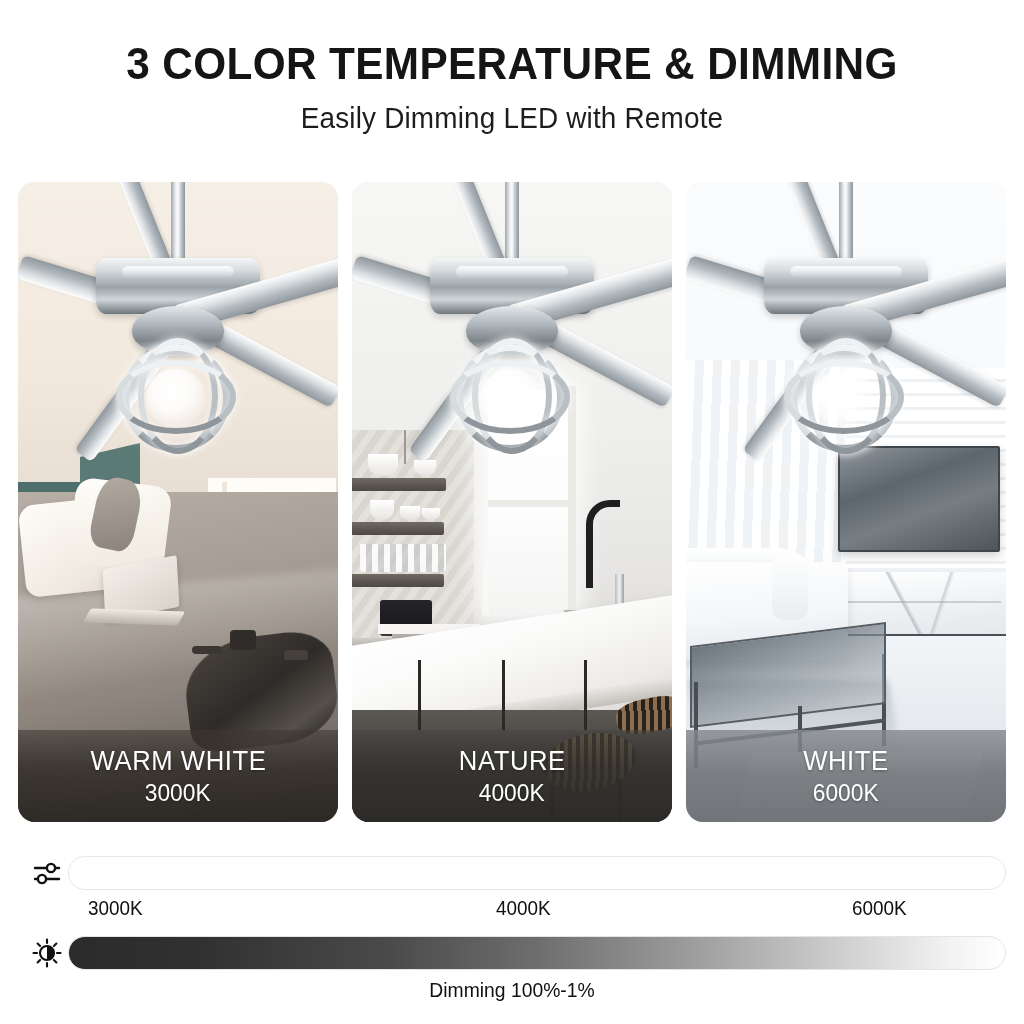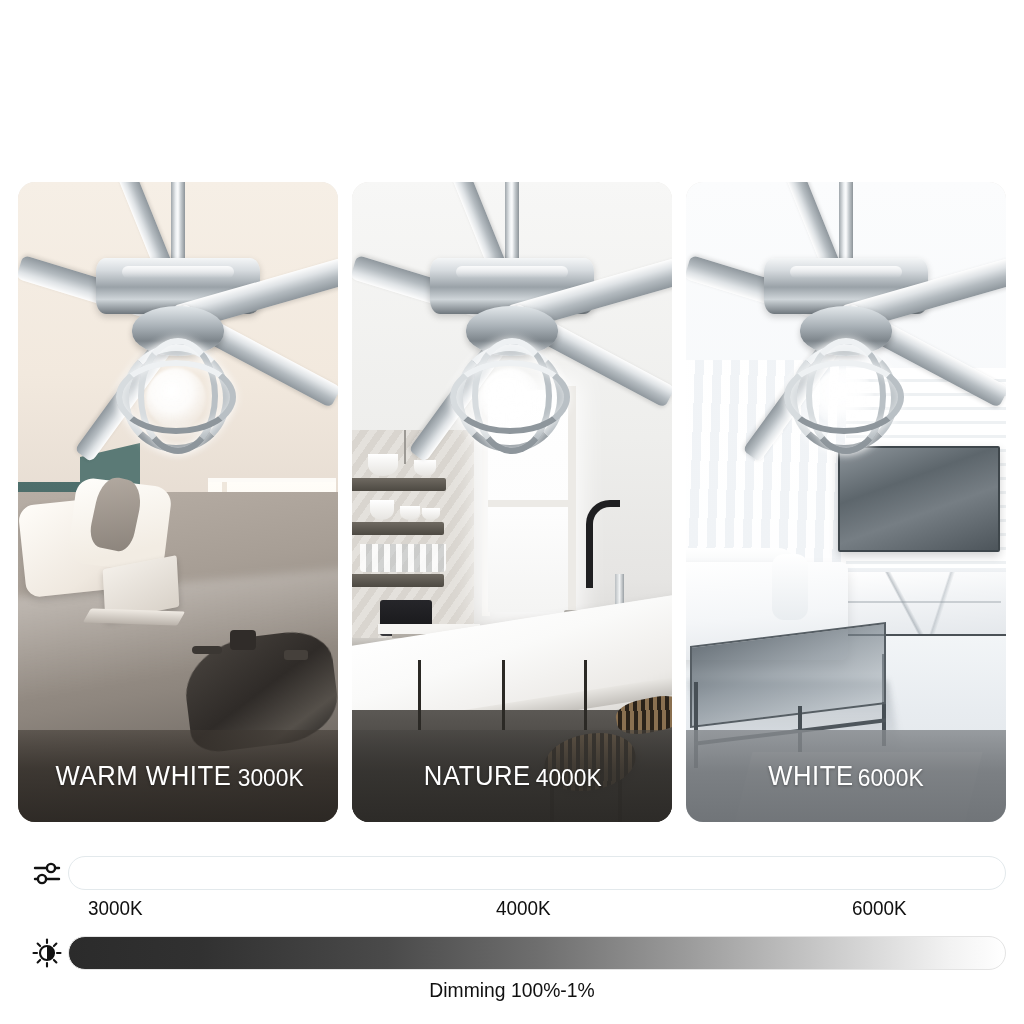--- a/index.html
+++ b/index.html
@@ -310,21 +310,21 @@
     transform: skewX(10deg); filter: blur(3px);
   }
   .p3 .rug {
     position:absolute; left:56px; bottom:-14px; width:230px; height:84px;
     background: linear-gradient(180deg,#ffffff,#f4f6f8); transform: skewX(-14deg);
   }
 
   
   .label-band {
     position: absolute; left:0; right:0; bottom:0; height: 92px; z-index: 20;
-    display:flex; flex-direction:row; align-items:center; justify-content:center;
+    display:flex; flex-direction:column; align-items:center; justify-content:center;
   }
   .p1 .label-band { background: linear-gradient(180deg, rgba(62,56,50,.58) 0%, rgba(48,43,38,.82) 42%, rgba(40,36,32,.9) 100%); }
   .p2 .label-band { background: linear-gradient(180deg, rgba(70,68,65,.6) 0%, rgba(52,50,47,.86) 45%, rgba(44,42,39,.92) 100%); }
   .p3 .label-band { background: linear-gradient(180deg, rgba(134,138,142,.82) 0%, rgba(116,120,124,.93) 45%, rgba(108,112,116,.96) 100%); }
   .label-name {
     color:#fff; font-size: 27px; font-weight: 400; letter-spacing: .6px;
     transform: scaleX(.95); line-height:1.05;
     text-shadow: 0 1px 3px rgba(0,0,0,.35);
   }
   .label-k {
@@ -363,20 +363,24 @@
   .dim-caption {
     text-align: center; font-size: 21px; color: #101010; margin-top: 4px;
     transform: scaleX(.92);
   }
 </style>
 </head>
 <body>
 
 <div class="page">
 
+  <div class="header">
+    <div class="title">3 COLOR TEMPERATURE &amp; DIMMING</div>
+    <div class="subtitle">Easily Dimming LED with Remote</div>
+  </div>
 
   <div class="panels">
 
     <div class="panel p1">
       <div class="scene">
         <div class="wall-teal"></div>
         <div class="wall-teal2"></div>
         <div class="mirror"></div>
         <div class="winframe"></div>
         <div class="window"></div>

